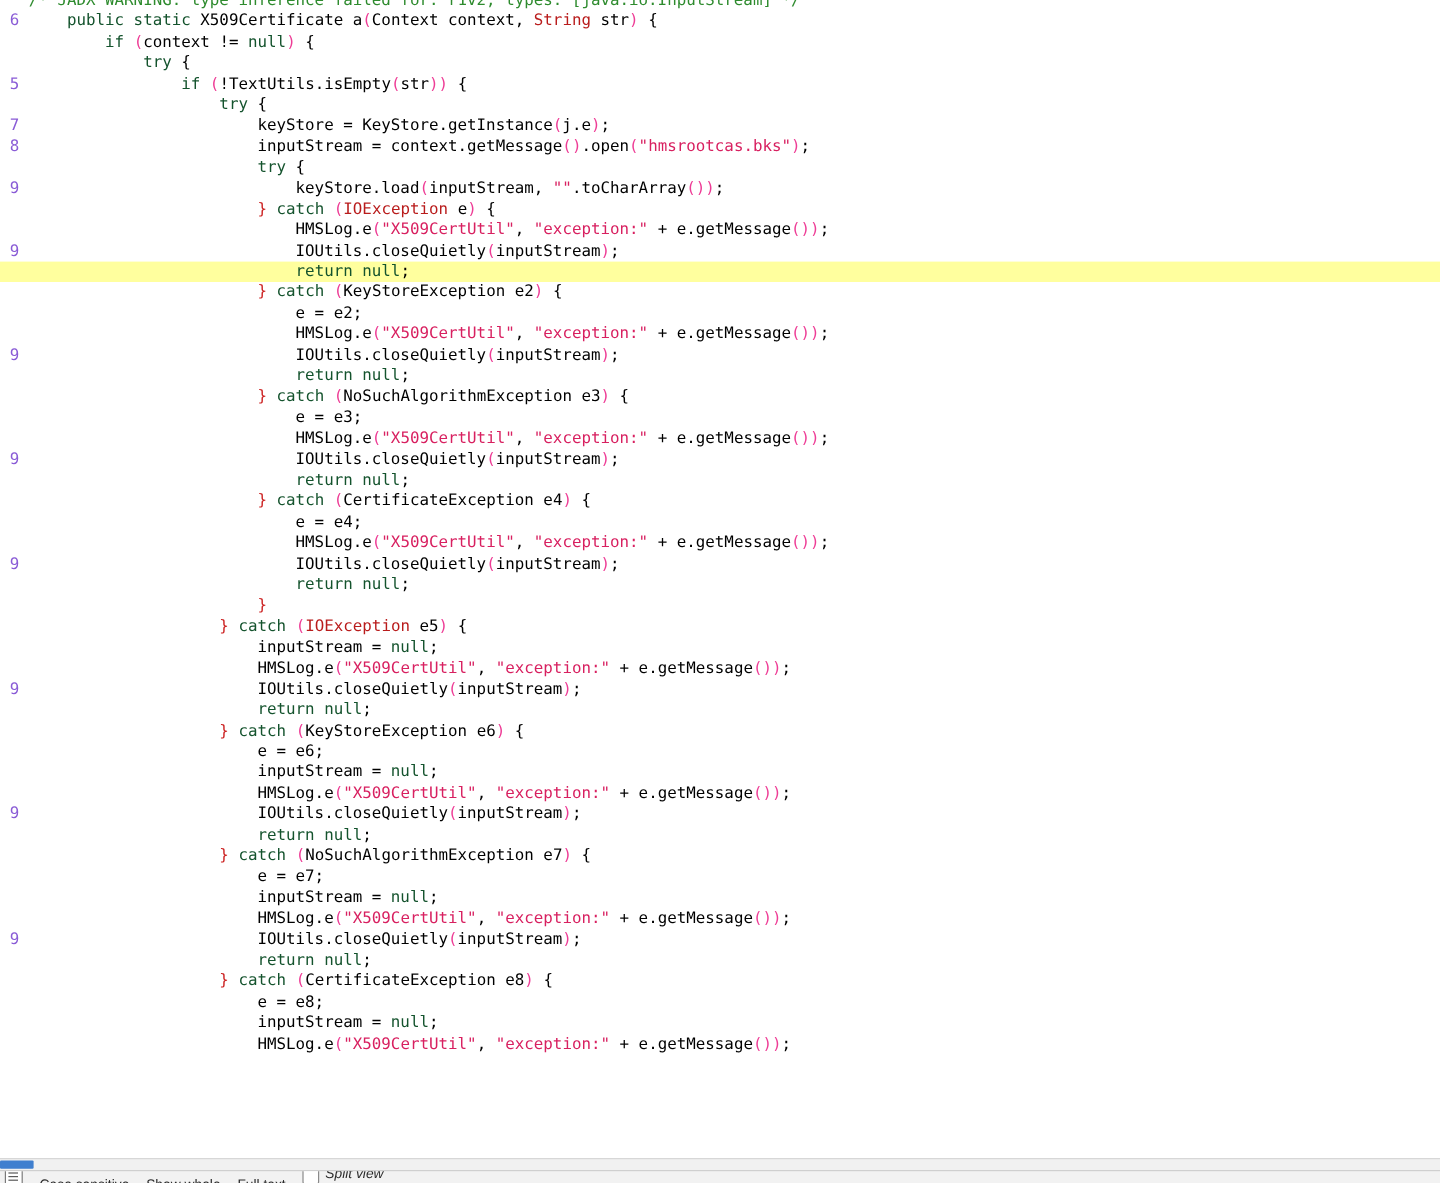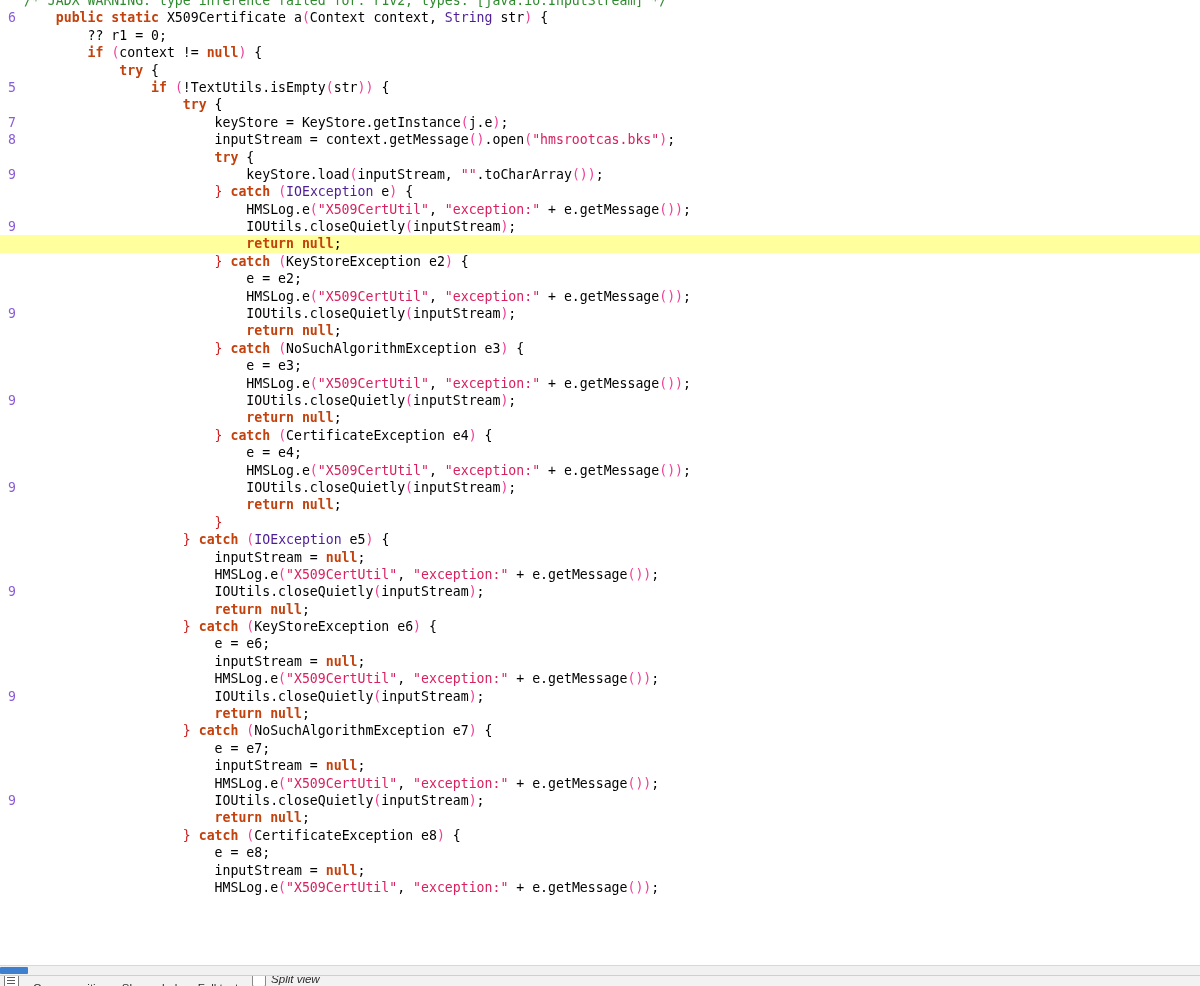--- a/index.html
+++ b/index.html
@@ -64,22 +64,22 @@
   }
 
   .code {
     position: absolute;
     left: 24px;
     top: 0;
     white-space: pre;
   }
 
   
-  .kw   { color: #c2410c; font-weight: bold; }  
-  .typ  { color: #4c1d95; }                     
+  .kw   { color: #14532d; font-weight: normal; }  
+  .typ  { color: #b91c1c; }                     
   .str  { color: #d82060; }                     
   .pun  { color: #ee3d96; }                     
   .brc  { color: #cc2222; }                     
   .cmt  { color: #2e8b2e; }                     
   .pln  { color: #000000; }
 
   
   .hscroll {
     position: absolute;
     left: 0;
@@ -154,21 +154,20 @@
 </style>
 </head>
 <body>
 
 <div id="app">
 
   <div class="editor">
     <div class="code-rows" id="code-rows">
         <div class="row"><span class="gutter"></span><span class="code"><span class="cmt">/* JADX WARNING: type inference failed for: r1v2, types: [java.io.InputStream] */</span></span></div>
         <div class="row"><span class="gutter">6</span><span class="code"><span class="pln">    </span><span class="kw">public static</span><span class="pln"> X509Certificate a</span><span class="pun">(</span><span class="pln">Context context, </span><span class="typ">String</span><span class="pln"> str</span><span class="pun">)</span><span class="pln"> {</span></span></div>
-        <div class="row"><span class="gutter"></span><span class="code"><span class="pln">        ?? r1 = 0;</span></span></div>
         <div class="row"><span class="gutter"></span><span class="code"><span class="pln">        </span><span class="kw">if</span><span class="pln"> </span><span class="pun">(</span><span class="pln">context != </span><span class="kw">null</span><span class="pun">)</span><span class="pln"> {</span></span></div>
         <div class="row"><span class="gutter"></span><span class="code"><span class="pln">            </span><span class="kw">try</span><span class="pln"> {</span></span></div>
         <div class="row"><span class="gutter">5</span><span class="code"><span class="pln">                </span><span class="kw">if</span><span class="pln"> </span><span class="pun">(</span><span class="pln">!TextUtils.isEmpty</span><span class="pun">(</span><span class="pln">str</span><span class="pun">))</span><span class="pln"> {</span></span></div>
         <div class="row"><span class="gutter"></span><span class="code"><span class="pln">                    </span><span class="kw">try</span><span class="pln"> {</span></span></div>
         <div class="row"><span class="gutter">7</span><span class="code"><span class="pln">                        keyStore = KeyStore.getInstance</span><span class="pun">(</span><span class="pln">j.e</span><span class="pun">)</span><span class="pln">;</span></span></div>
         <div class="row"><span class="gutter">8</span><span class="code"><span class="pln">                        inputStream = context.getMessage</span><span class="pun">()</span><span class="pln">.open</span><span class="pun">(</span><span class="str">"hmsrootcas.bks"</span><span class="pun">)</span><span class="pln">;</span></span></div>
         <div class="row"><span class="gutter"></span><span class="code"><span class="pln">                        </span><span class="kw">try</span><span class="pln"> {</span></span></div>
         <div class="row"><span class="gutter">9</span><span class="code"><span class="pln">                            keyStore.load</span><span class="pun">(</span><span class="pln">inputStream, </span><span class="str">""</span><span class="pln">.toCharArray</span><span class="pun">())</span><span class="pln">;</span></span></div>
         <div class="row"><span class="gutter"></span><span class="code"><span class="pln">                        </span><span class="brc">}</span><span class="pln"> </span><span class="kw">catch</span><span class="pln"> </span><span class="pun">(</span><span class="typ">IOException</span><span class="pln"> e</span><span class="pun">)</span><span class="pln"> {</span></span></div>
         <div class="row"><span class="gutter"></span><span class="code"><span class="pln">                            HMSLog.e</span><span class="pun">(</span><span class="str">"X509CertUtil"</span><span class="pln">, </span><span class="str">"exception:"</span><span class="pln"> + e.getMessage</span><span class="pun">())</span><span class="pln">;</span></span></div>

